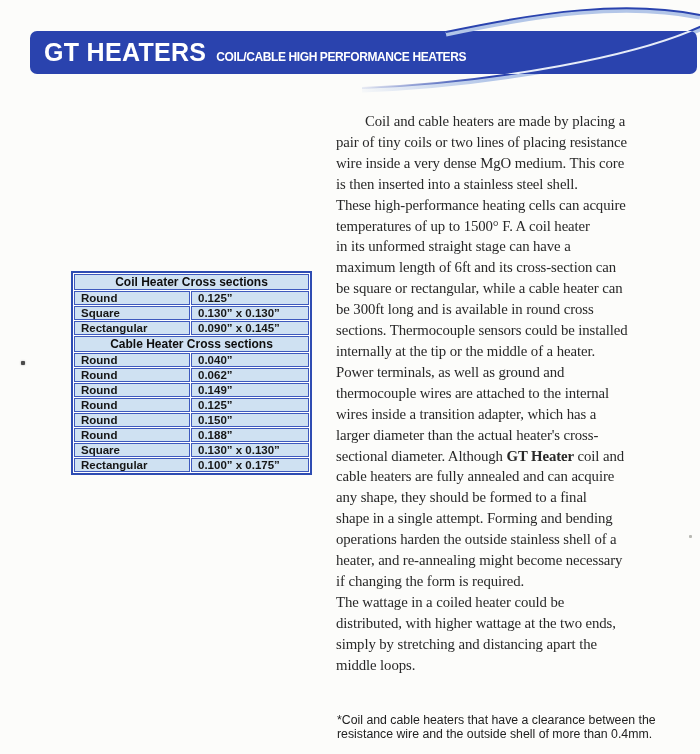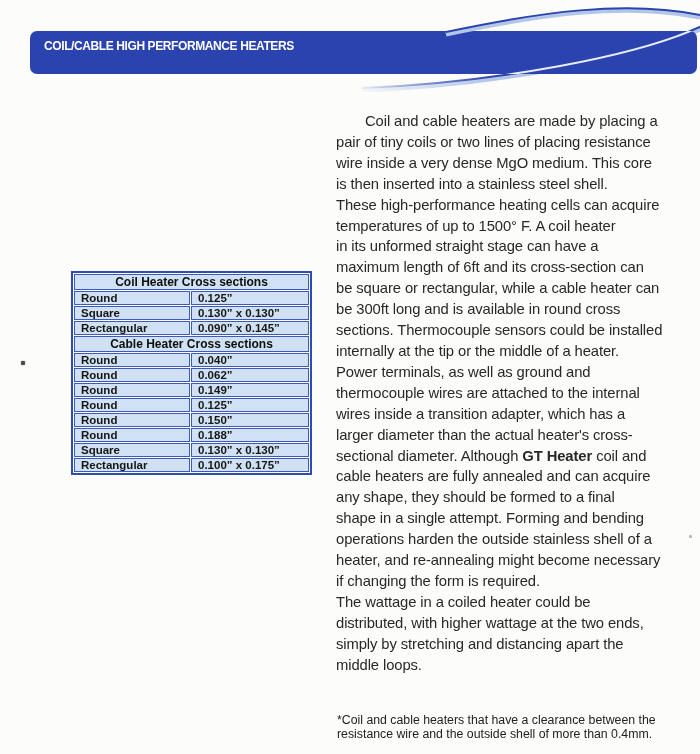--- a/index.html
+++ b/index.html
@@ -46,21 +46,21 @@
   }
   table.xsec col.c1{width:116px;}
   table.xsec col.c2{width:118px;}
 
   
   .article{
     position:absolute;left:336px;top:111px;width:360px;
     font-size:14.8px;line-height:20.9px;color:#282828;
     letter-spacing:-0.1px;
   }
-  .article .ln{white-space:nowrap;}
+  .article .ln{white-space:nowrap;font-family:Liberation Serif, serif;}
   .article .ln.ind{padding-left:29px;}
   .article .b{font-weight:700;}
 
   
   .footnote{
     position:absolute;left:337px;top:714px;width:340px;
     font-size:12.3px;line-height:13.8px;color:#222222;
     white-space:nowrap;
   }
 
@@ -95,20 +95,21 @@
 
       <rect x="30" y="31" width="667" height="43" rx="7" fill="#2a43ae"></rect>
 
       <path d="M 362 88 C 440 85 500 77 560 66 C 625 54 672 40 702 26" fill="none" stroke-width="2" clip-path="url(#bannerClip)" stroke="#e6ecf8"></path>
 
       <path d="M 446 32 C 540 12 625 0 700 15" fill="none" stroke-width="4.6" transform="translate(0,2.2)" stroke="#b3c6e8"></path>
       <path d="M 446 32 C 540 12 625 0 700 15" fill="none" stroke-width="2" stroke="#2a43ae"></path>
     </svg>
 
     <div class="banner-text">
+      <span class="t-main">GT HEATERS</span>
       <span class="t-sub">COIL/CABLE HIGH PERFORMANCE HEATERS</span>
     </div>
   </div>
 
   <table class="xsec">
     <colgroup>
         <col class="c1">
         <col class="c2">
       </colgroup>
     <tbody>

